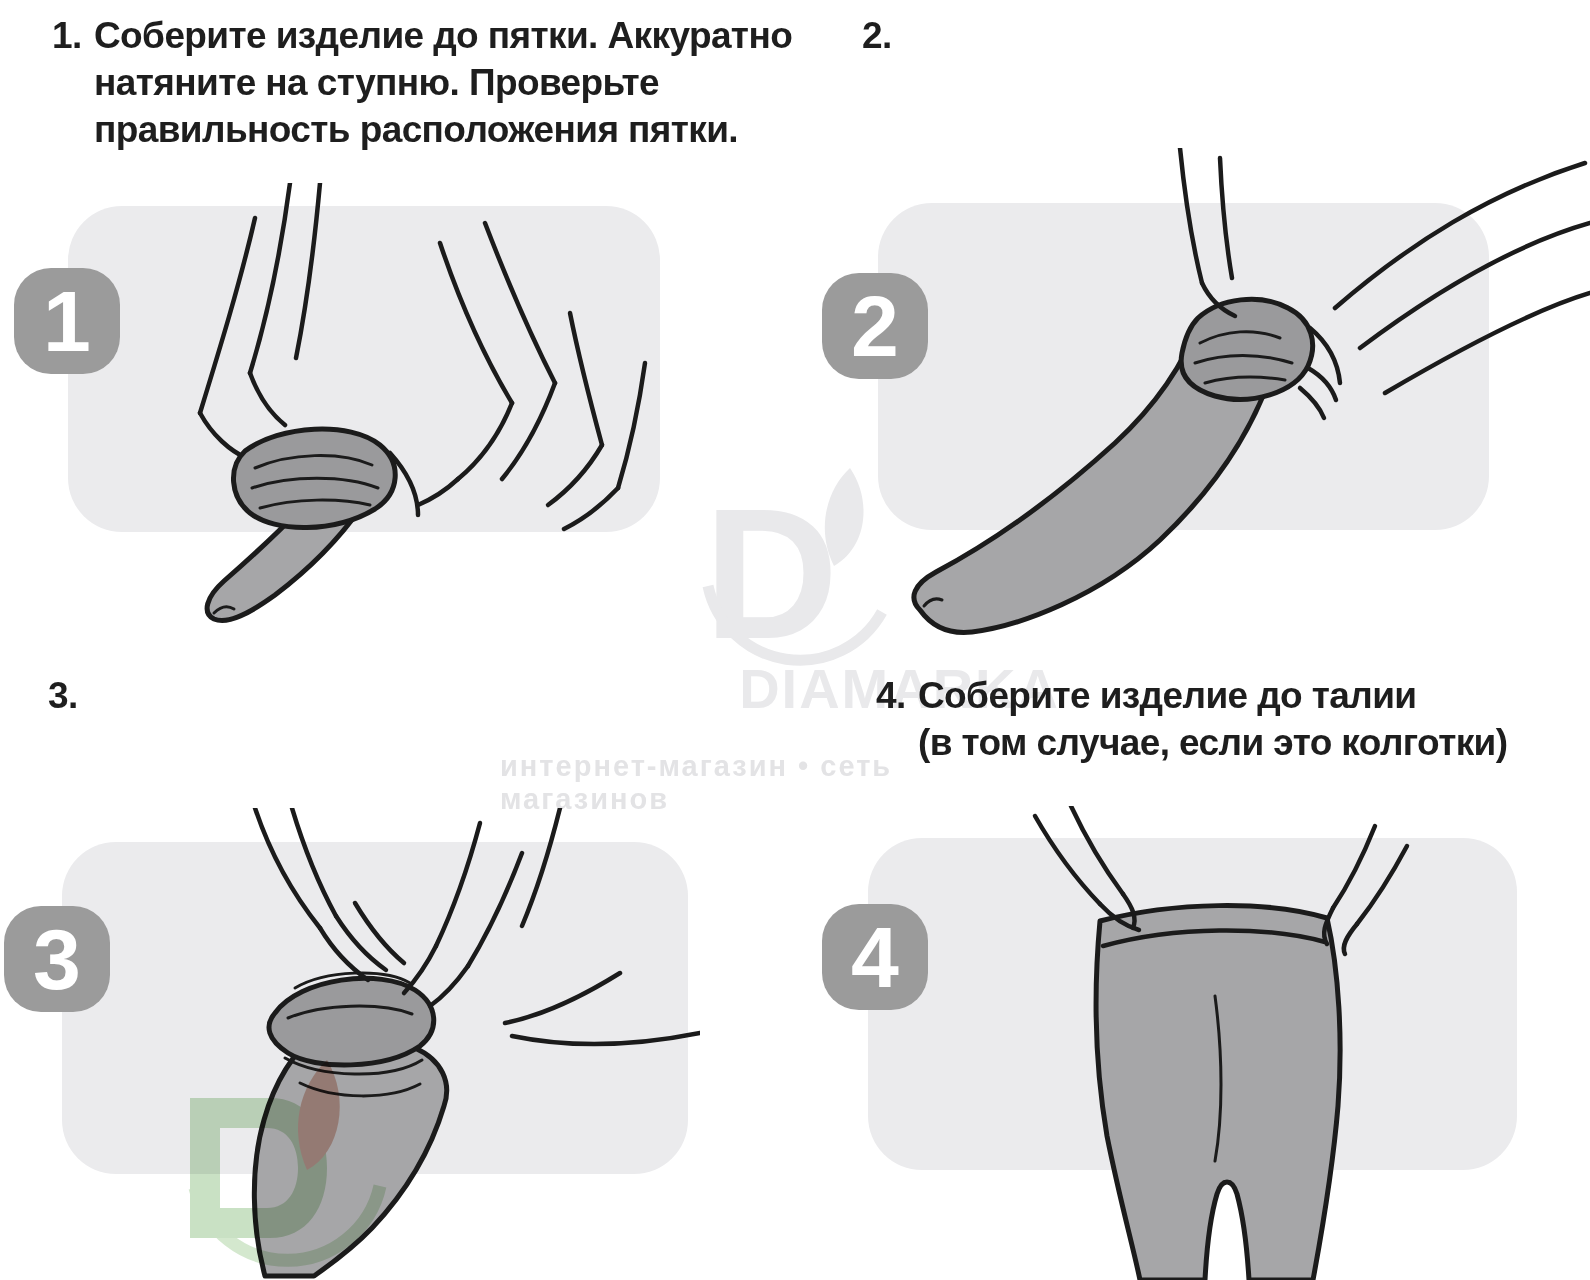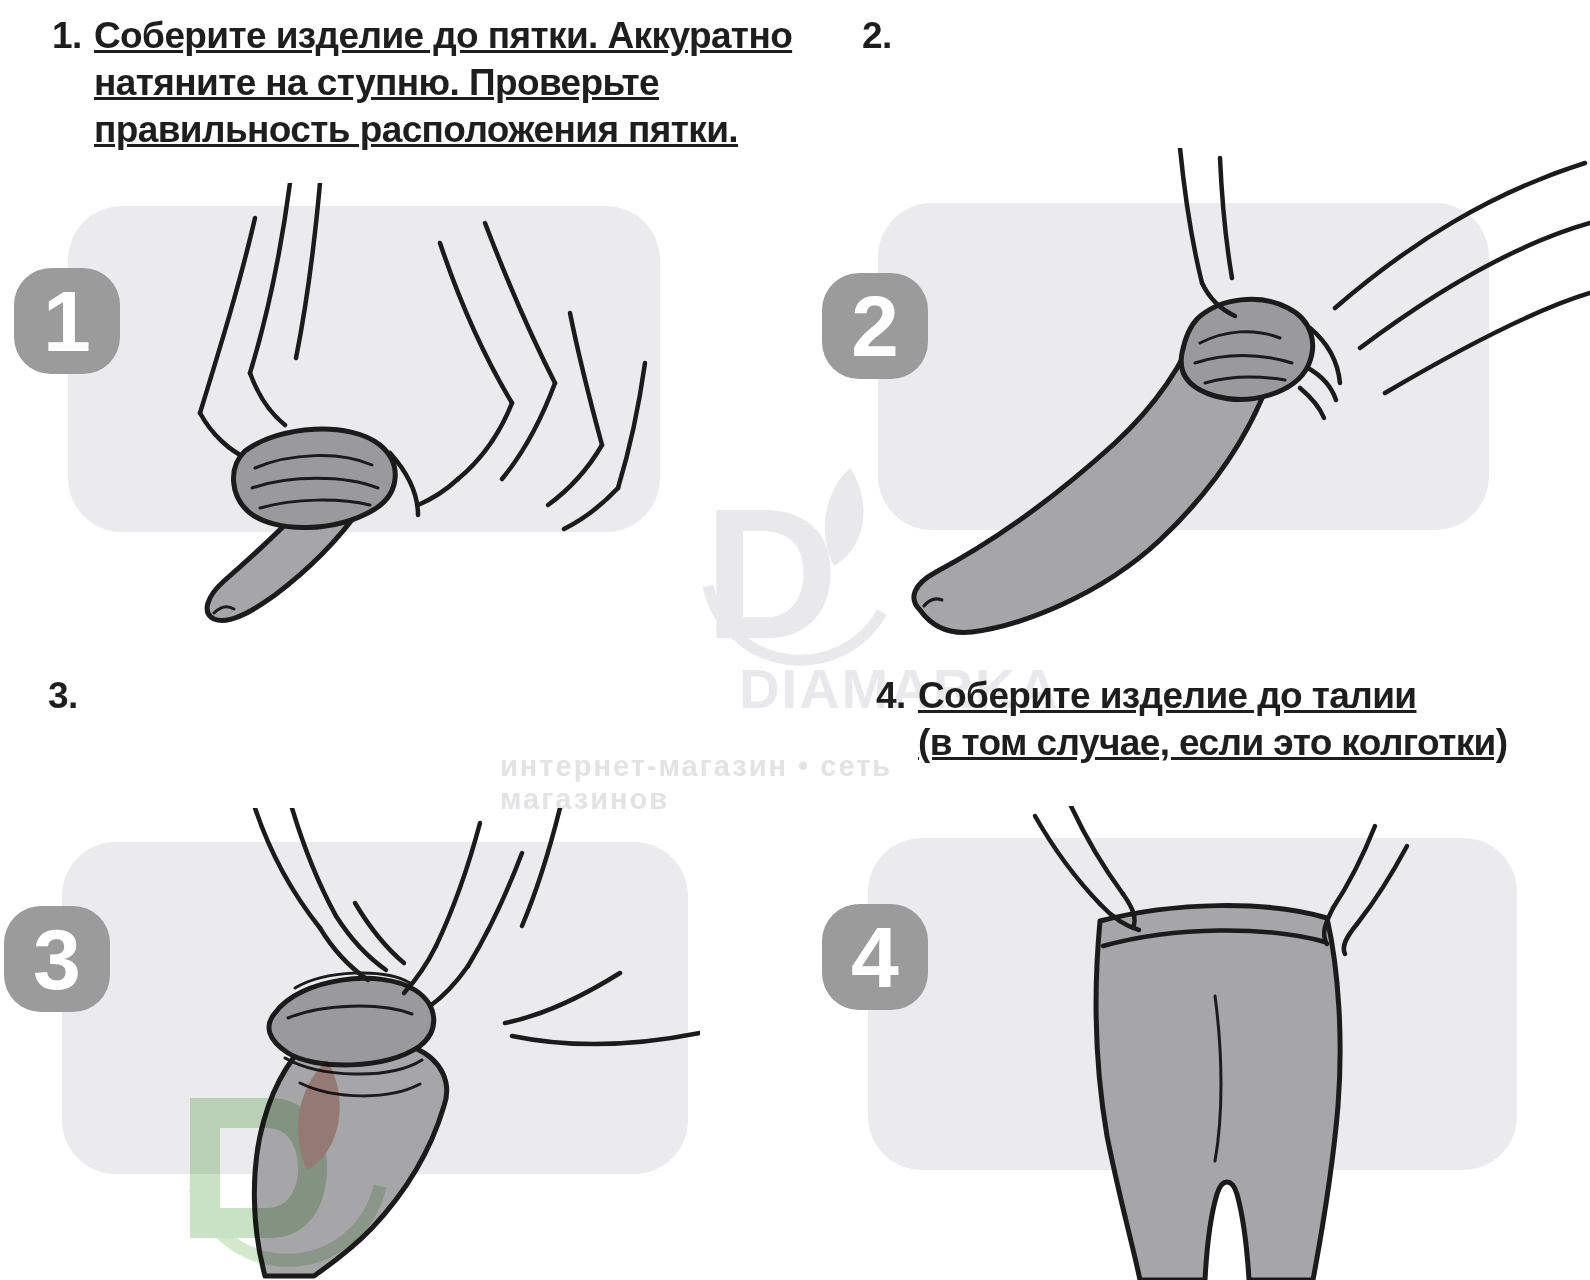--- a/index.html
+++ b/index.html
@@ -6,21 +6,21 @@
   .stage{
     position:relative;width:1590px;height:1280px;background:#fff;overflow:hidden;
     font-family:"Liberation Sans","DejaVu Sans",sans-serif;
   }
   
   .step{
     position:absolute;display:flex;color:var(--text);
     font-weight:700;font-size:37px;line-height:47px;letter-spacing:-0.6px;
   }
   .step .num{flex:none;width:42px;}
-  .step .lines{white-space:pre-line;text-decoration:underline;}
+  .step .lines{white-space:pre-line;}
   #step-text-1{left:52px;top:12px;width:745px;}
   #step-text-2{left:862px;top:12px;width:720px;}
   #step-text-3{left:48px;top:672px;width:640px;}
   #step-text-4{left:876px;top:672px;width:706px;}
   
   .panel{position:absolute;background:var(--panel);border-radius:54px;z-index:0;}
   #panel-1{left:68px;top:206px;width:592px;height:326px;}
   #panel-2{left:878px;top:203px;width:611px;height:327px;}
   #panel-3{left:62px;top:842px;width:626px;height:332px;}
   #panel-4{left:868px;top:838px;width:649px;height:332px;}

